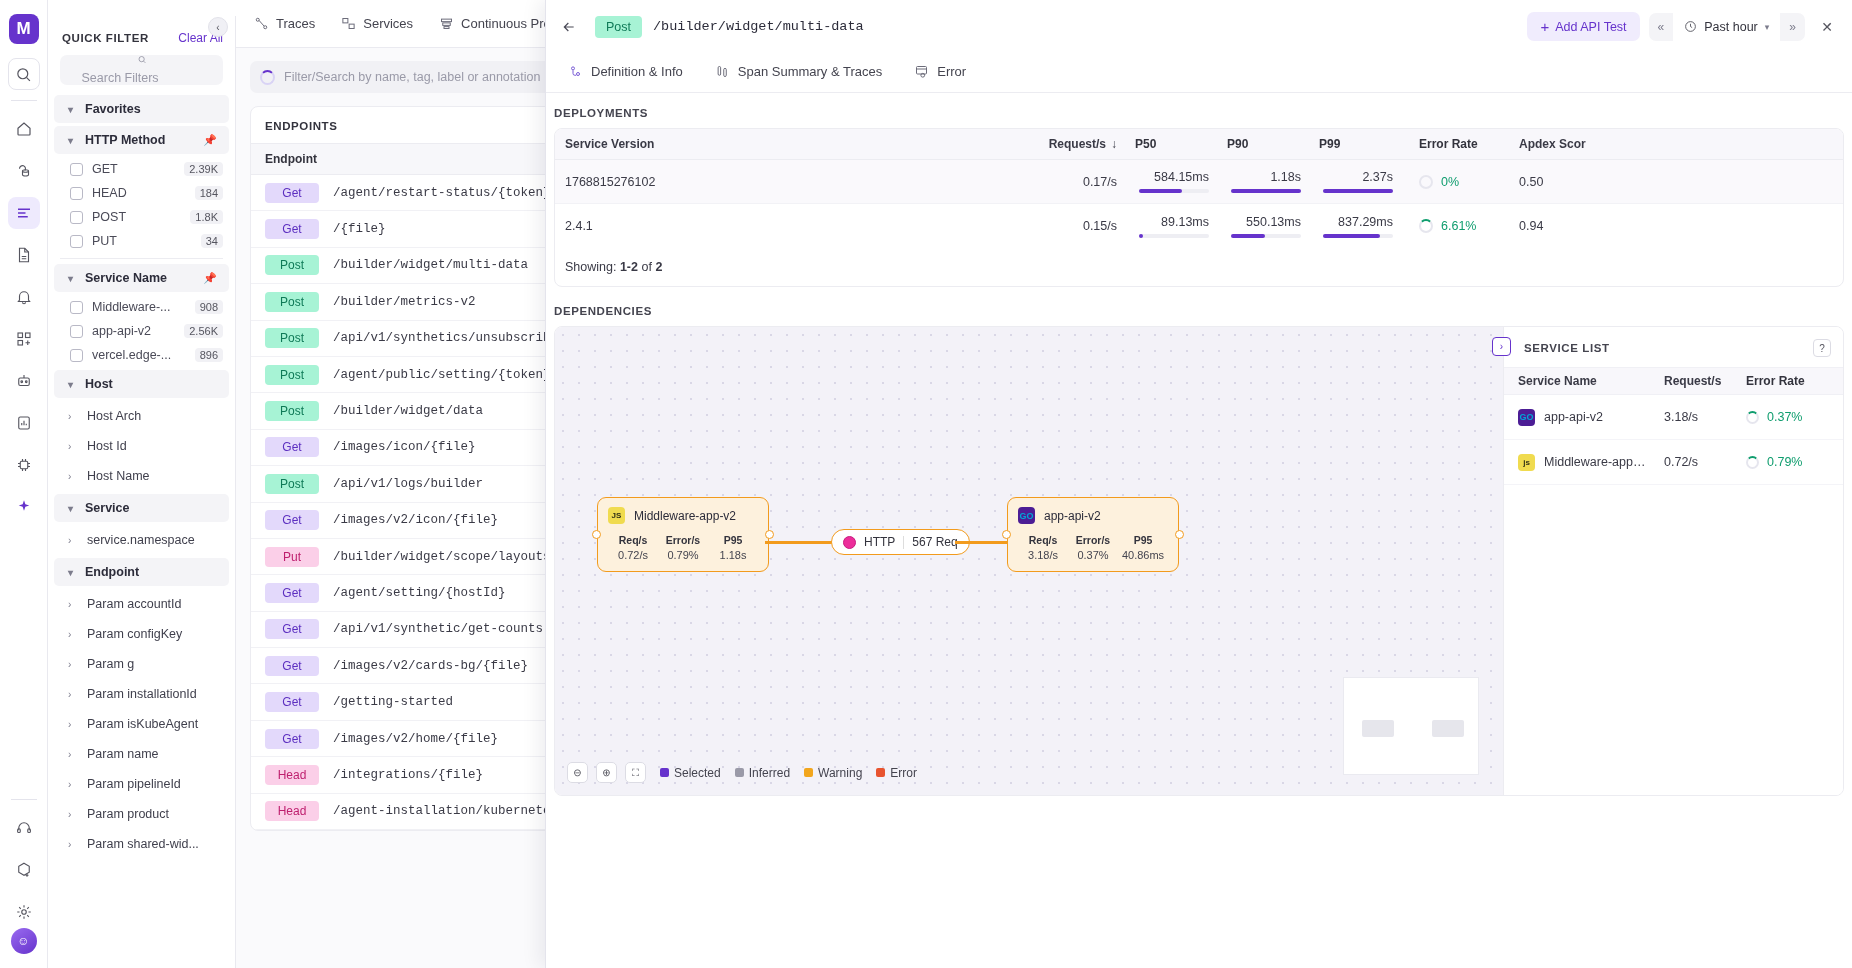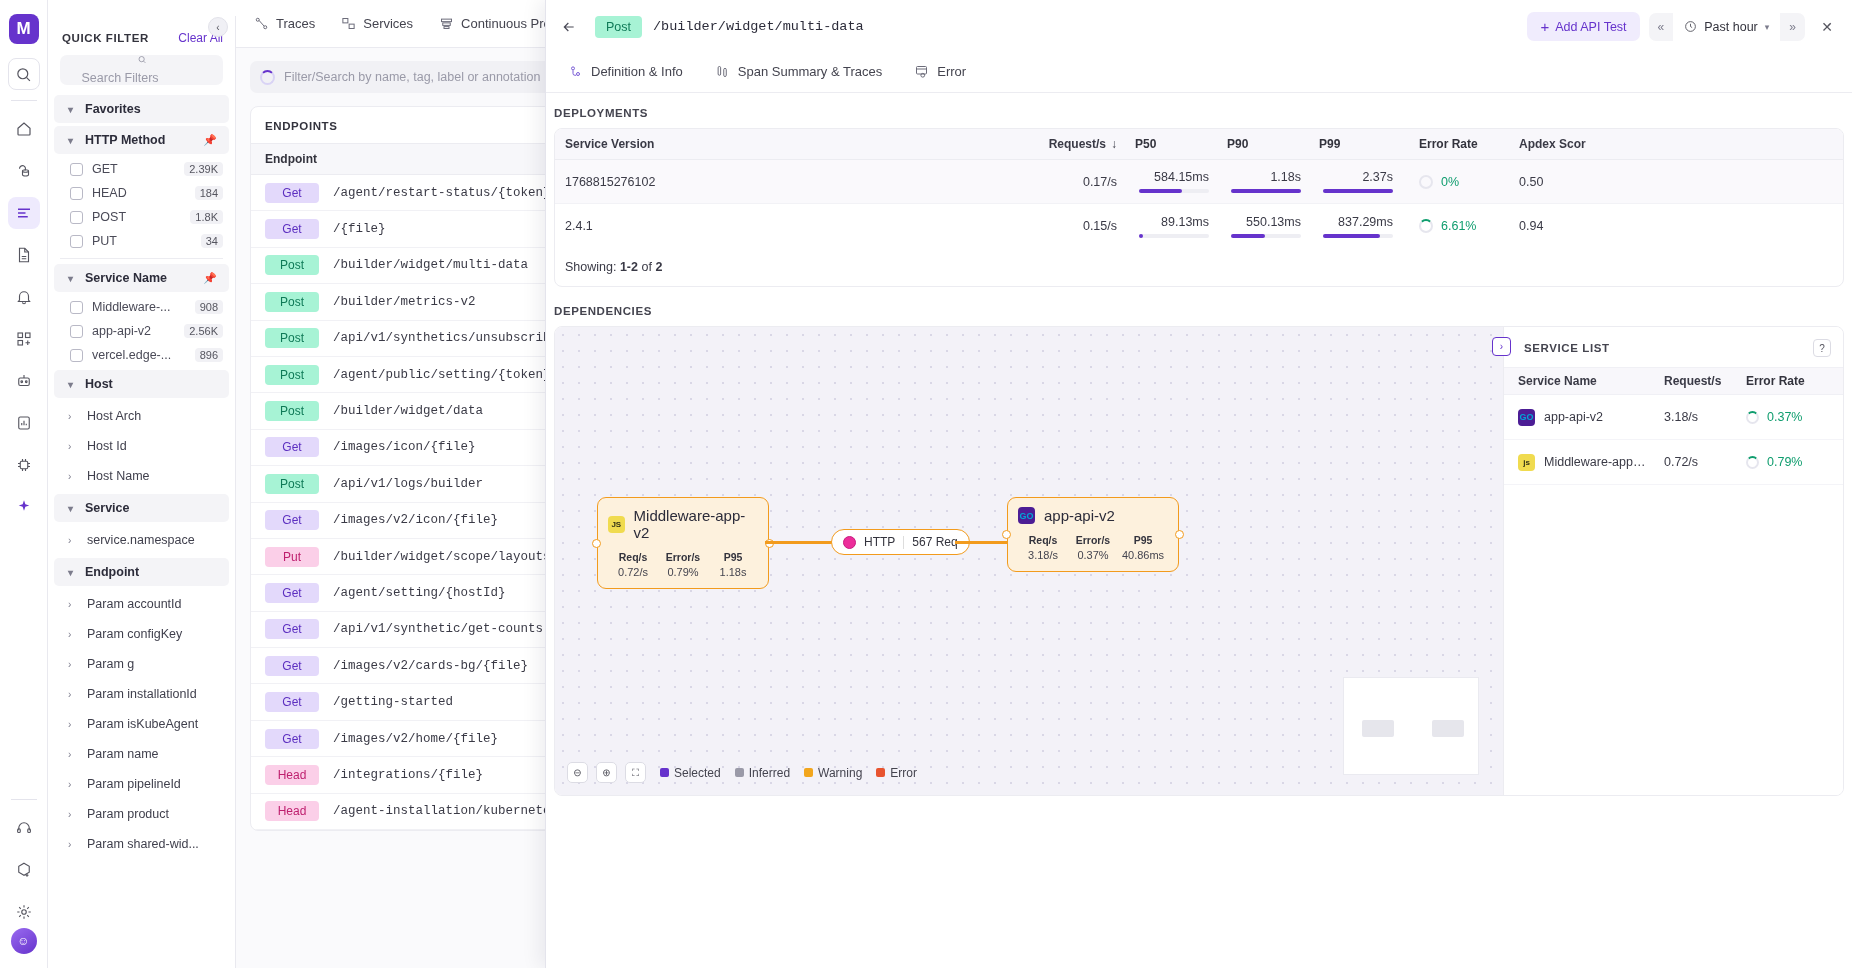--- a/index.html
+++ b/index.html
@@ -195,21 +195,21 @@
   }
   .node {
     position: absolute; background: #fdf1dd; border: 1.7px solid #f29b1d;
     border-radius: 9px; width: 172px; padding: 9px 10px 10px;
   }
   .node-head { display: flex; align-items: center; gap: 9px; margin-bottom: 10px; }
   .lang-badge { width: 17px; height: 17px; border-radius: 4px; font-size: 8px;
     display: flex; align-items: center; justify-content: center; font-weight: 700; }
   .badge-js { background: #f0db4f; color: #2f2f16; }
   .badge-go { background: #4c1d95; color: #00a6d6; font-size: 9px; }
-  .node-name { font-size: 15px; color: #2c2c3a; }
+  .node-name { font-size: 12px; color: #2c2c3a; }
   .node-metrics { display: flex; justify-content: space-between; }
   .nm { text-align: center; flex: 1; }
   .nm .k { font-size: 10.5px; font-weight: 700; color: #33333d; }
   .nm .v { font-size: 11px; color: #44444f; margin-top: 3px; }
   .port { position: absolute; width: 9px; height: 9px; border-radius: 50%;
     background: #fff; border: 1.8px solid #f29b1d; top: 50%; margin-top: -4.5px; }
   .edge-line { position: absolute; height: 3px; background: #f29b1d; }
   .edge-pill {
     position: absolute; background: #fff; border: 1.7px solid #f29b1d;
     border-radius: 16px; height: 26px; display: flex; align-items: center;

